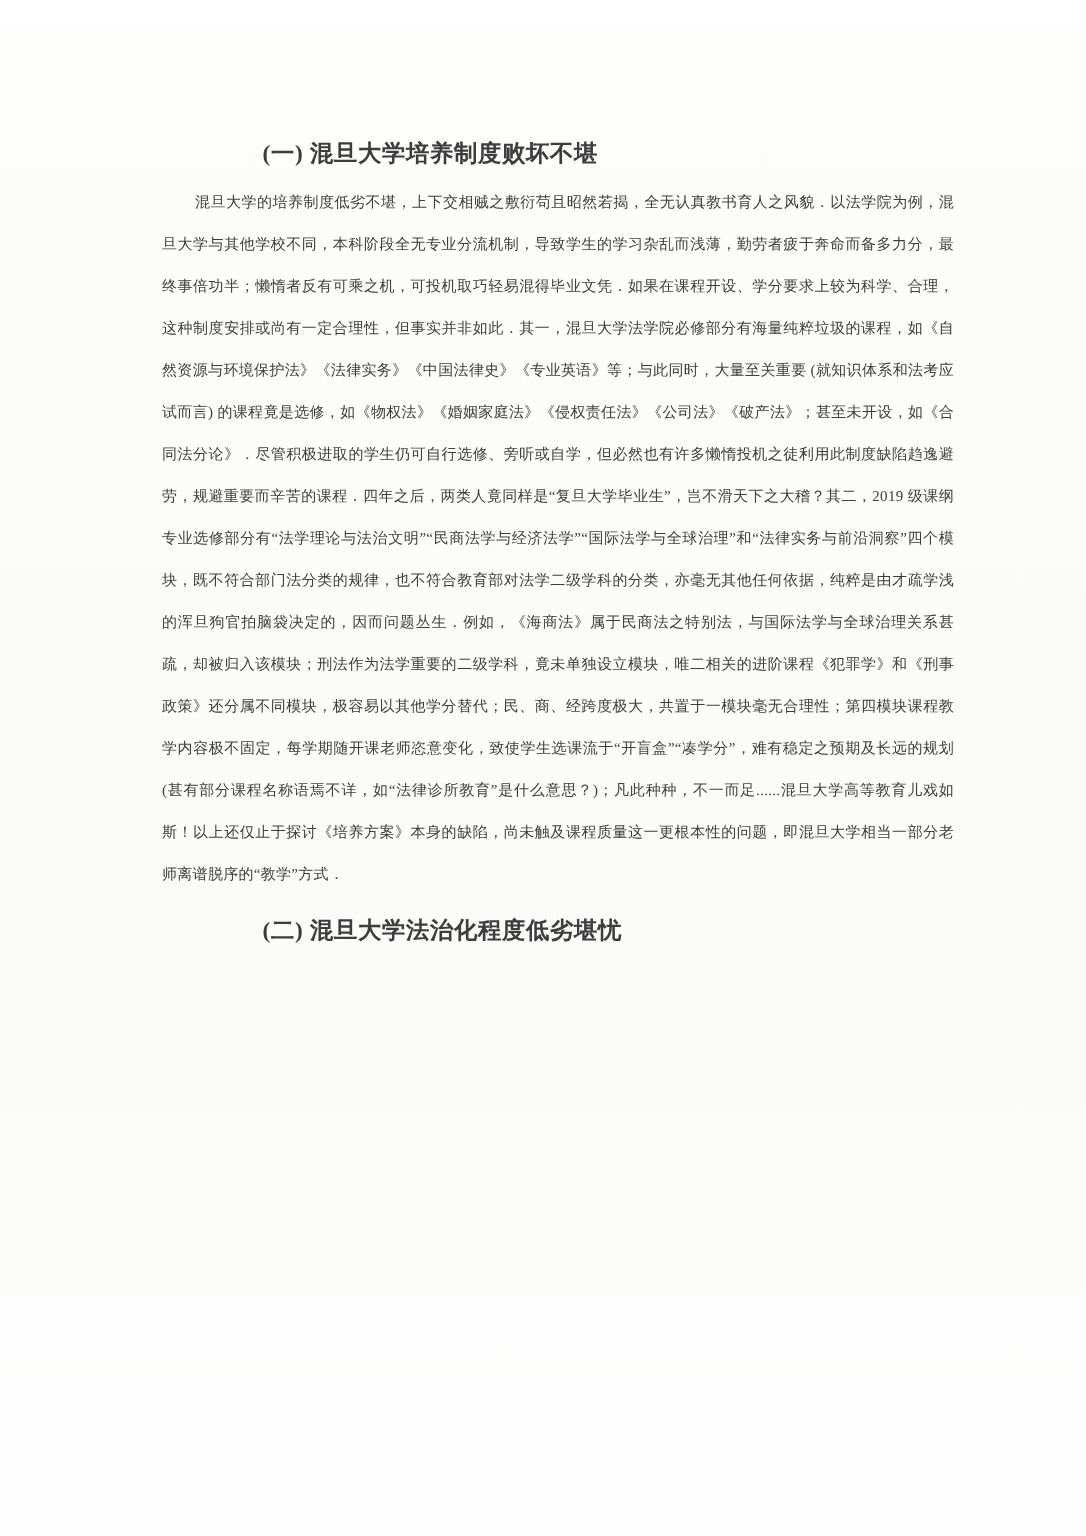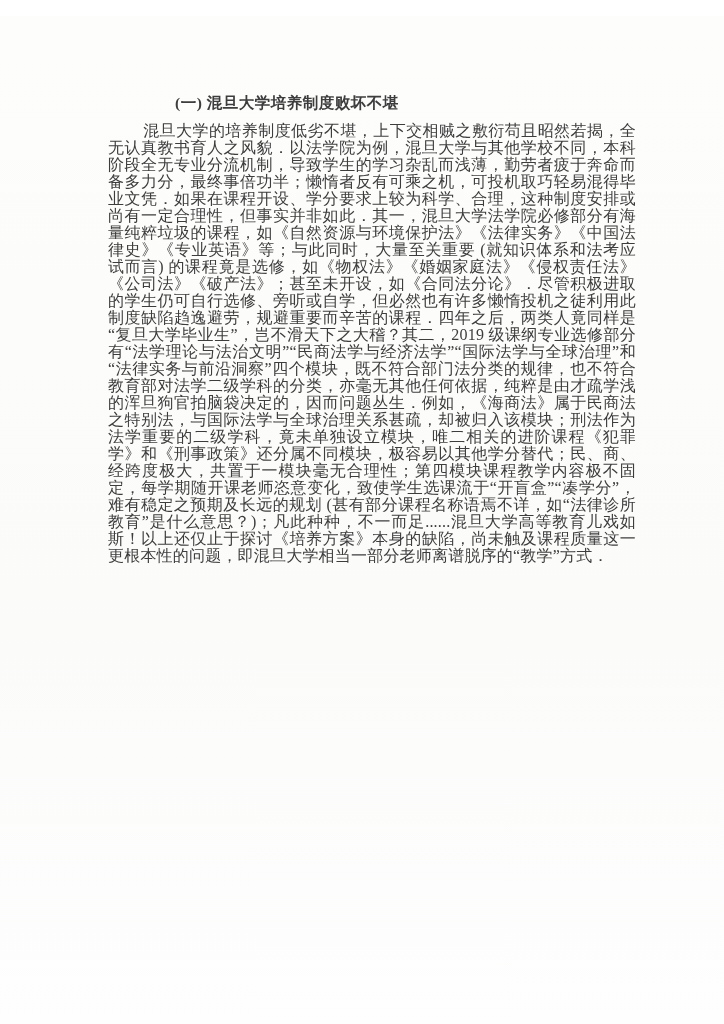--- a/index.html
+++ b/index.html
@@ -26,33 +26,34 @@
     font-weight: 600;
     text-indent: 67px;
     margin: 0 0 9px 0;
     letter-spacing: 0.5px;
     white-space: nowrap;
   }
   .heading.second {
     margin-top: 12px;
   }
   .para {
-    font-size: 16px;
-    line-height: 17px;
+    font-size: 10px;
+    line-height: 28px;
     text-align: justify;
     text-justify: inter-ideograph;
     text-indent: 2.2em;
     margin: 0 0 7px 0;
     letter-spacing: 0.2px;
     word-break: break-all;
   }
 </style>
 </head>
 <body>
 
 <div class="page">
   <h3 class="doc-block heading">(一) 混旦大学培养制度败坏不堪</h3>
 
   <p class="doc-block para">混旦大学的培养制度低劣不堪，上下交相贼之敷衍苟且昭然若揭，全无认真教书育人之风貌．以法学院为例，混旦大学与其他学校不同，本科阶段全无专业分流机制，导致学生的学习杂乱而浅薄，勤劳者疲于奔命而备多力分，最终事倍功半；懒惰者反有可乘之机，可投机取巧轻易混得毕业文凭．如果在课程开设、学分要求上较为科学、合理，这种制度安排或尚有一定合理性，但事实并非如此．其一，混旦大学法学院必修部分有海量纯粹垃圾的课程，如《自然资源与环境保护法》《法律实务》《中国法律史》《专业英语》等；与此同时，大量至关重要 (就知识体系和法考应试而言) 的课程竟是选修，如《物权法》《婚姻家庭法》《侵权责任法》《公司法》《破产法》；甚至未开设，如《合同法分论》．尽管积极进取的学生仍可自行选修、旁听或自学，但必然也有许多懒惰投机之徒利用此制度缺陷趋逸避劳，规避重要而辛苦的课程．四年之后，两类人竟同样是“复旦大学毕业生”，岂不滑天下之大稽？其二，2019 级课纲专业选修部分有“法学理论与法治文明”“民商法学与经济法学”“国际法学与全球治理”和“法律实务与前沿洞察”四个模块，既不符合部门法分类的规律，也不符合教育部对法学二级学科的分类，亦毫无其他任何依据，纯粹是由才疏学浅的浑旦狗官拍脑袋决定的，因而问题丛生．例如，《海商法》属于民商法之特别法，与国际法学与全球治理关系甚疏，却被归入该模块；刑法作为法学重要的二级学科，竟未单独设立模块，唯二相关的进阶课程《犯罪学》和《刑事政策》还分属不同模块，极容易以其他学分替代；民、商、经跨度极大，共置于一模块毫无合理性；第四模块课程教学内容极不固定，每学期随开课老师恣意变化，致使学生选课流于“开盲盒”“凑学分”，难有稳定之预期及长远的规划 (甚有部分课程名称语焉不详，如“法律诊所教育”是什么意思？)；凡此种种，不一而足......混旦大学高等教育儿戏如斯！以上还仅止于探讨《培养方案》本身的缺陷，尚未触及课程质量这一更根本性的问题，即混旦大学相当一部分老师离谱脱序的“教学”方式．</p>
 
 
+  <h3 class="doc-block heading second">(二) 混旦大学法治化程度低劣堪忧</h3>
 
 </div>
 
 </body></html>

